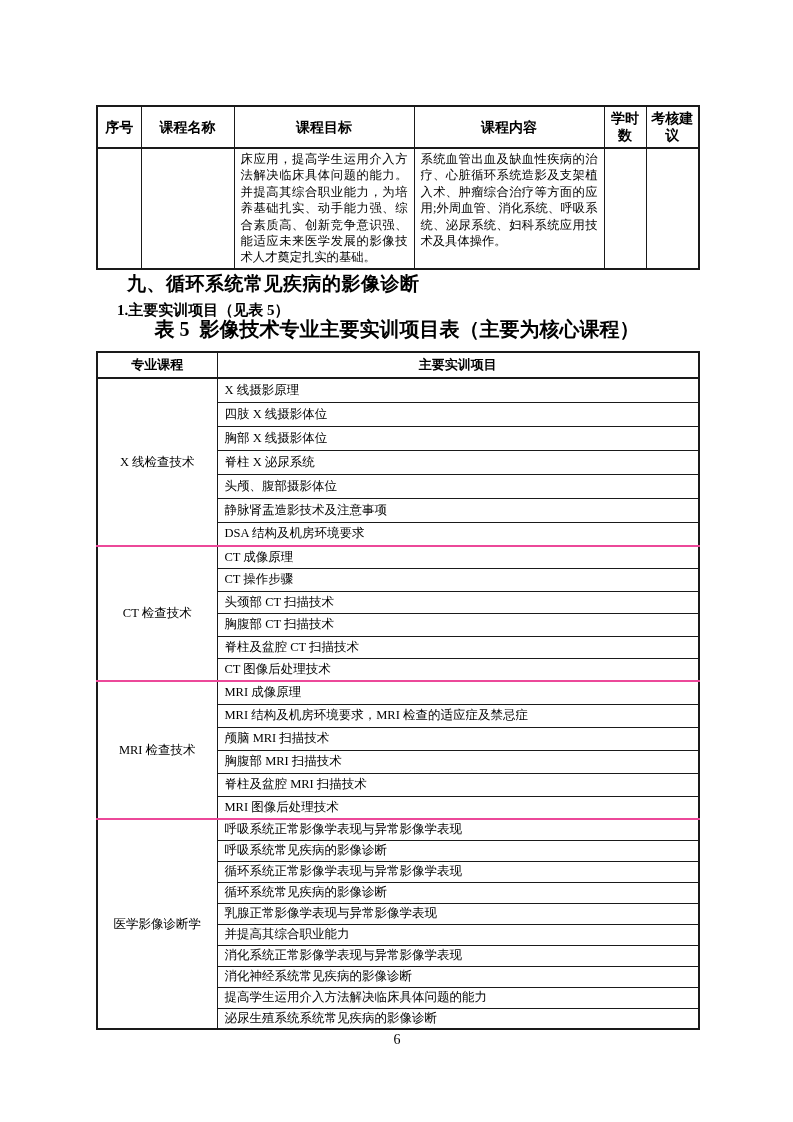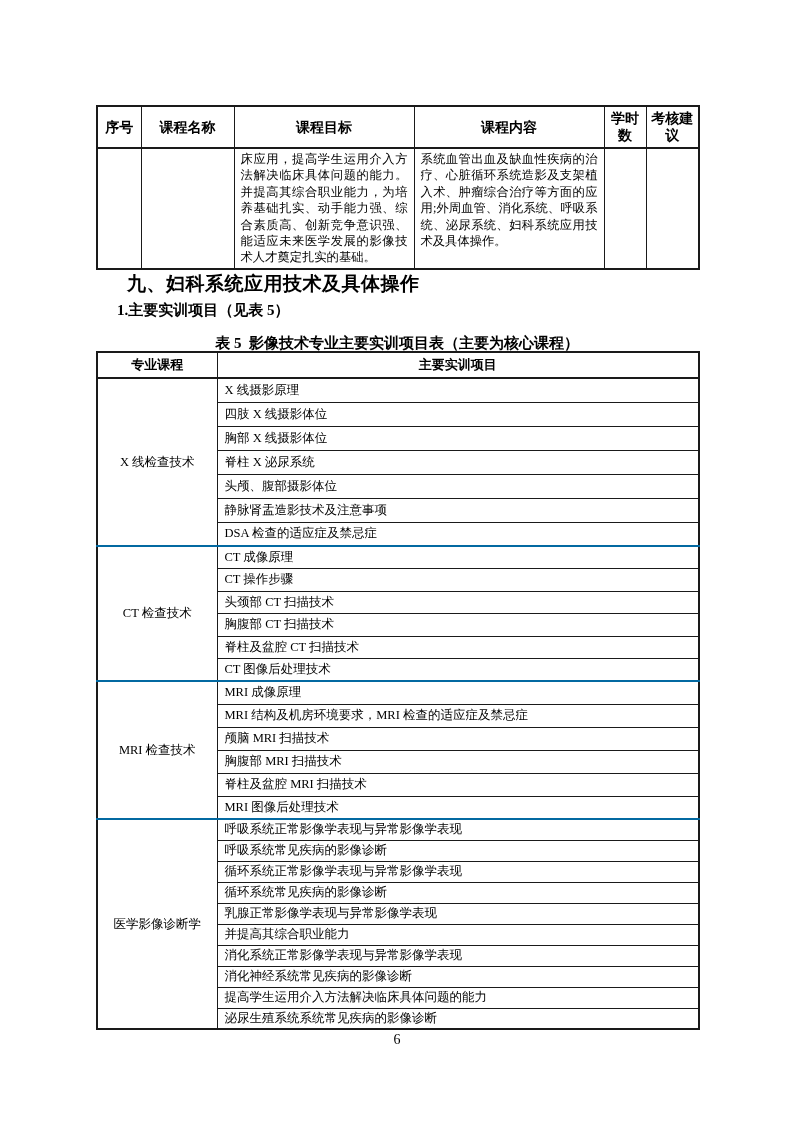--- a/index.html
+++ b/index.html
@@ -24,38 +24,38 @@
   .t1 tbody tr{height:118px;}
   .t1 td{
     border:1px solid #1a1a1a;vertical-align:top;
     font-size:12.3px;line-height:16.4px;padding:2px 6px;
   }
   .t1 td.just{text-align:justify;}
 
   
   .h1{position:absolute;left:127px;top:271px;font-size:19px;font-weight:bold;letter-spacing:0.5px;}
   .h2{position:absolute;left:117px;top:301px;font-size:15px;font-weight:bold;}
-  .caption{position:absolute;left:96px;top:334px;width:602px;text-align:center;
-    font-size:15px;font-weight:bold;white-space:pre;}
+  .caption{position:absolute;left:96px;top:316px;width:602px;text-align:center;
+    font-size:20px;font-weight:bold;white-space:pre;}
 
   
   .t2{left:96px;top:351px;width:602px;border:2px solid #1a1a1a;}
   .t2 th{
     border:1px solid #1a1a1a;border-bottom:2px solid #1a1a1a;
     font-size:13px;font-weight:bold;height:22px;
     text-align:center;vertical-align:middle;
   }
   .t2 td{border:1px solid #1a1a1a;font-size:12.5px;vertical-align:middle;}
   .t2 td.course-cell{text-align:center;padding:0 14px;}
   .t2 td.item-cell{text-align:left;padding:0 4px 0 7px;}
   .t2 tr.g0{height:24px;}
   .t2 tr.g1{height:22.5px;}
   .t2 tr.g2{height:23px;}
   .t2 tr.g3{height:21px;}
-  .t2 tr.group-start td{border-top:2px solid #0369a1;margin-left:8px;}
+  .t2 tr.group-start td{border-top:2px solid #ec4899;margin-left:8px;}
 
   .pageno{position:absolute;left:96px;top:1032px;width:602px;text-align:center;font-size:14px;}
 </style>
 </head>
 <body>
 
 <div class="page">
 
   <table class="t1">
     <colgroup>
@@ -81,21 +81,21 @@
         <td></td>
         <td></td>
         <td class="just">床应用，提高学生运用介入方法解决临床具体问题的能力。并提高其综合职业能力，为培养基础扎实、动手能力强、综合素质高、创新竞争意识强、能适应未来医学发展的影像技术人才奠定扎实的基础。</td>
         <td class="just">系统血管出血及缺血性疾病的治疗、心脏循环系统造影及支架植入术、肿瘤综合治疗等方面的应用;外周血管、消化系统、呼吸系统、泌尿系统、妇科系统应用技术及具体操作。</td>
         <td></td>
         <td></td>
       </tr>
     </tbody>
   </table>
 
-  <div class="h1">九、妇科系统应用技术及具体操作</div>
+  <div class="h1">九、循环系统常见疾病的影像诊断</div>
   <div class="h2">1.主要实训项目（见表 5）</div>
   <div class="caption">表 5  影像技术专业主要实训项目表（主要为核心课程）</div>
 
   <table class="t2">
     <colgroup>
       <col style="width:120px">
         <col style="width:482px">
     </colgroup>
     <thead>
       <tr id="t2-head">
@@ -117,21 +117,21 @@
         <tr class="g0">
           <td class="item-cell">脊柱 X 泌尿系统</td>
         </tr>
         <tr class="g0">
           <td class="item-cell">头颅、腹部摄影体位</td>
         </tr>
         <tr class="g0">
           <td class="item-cell">静脉肾盂造影技术及注意事项</td>
         </tr>
         <tr class="g0">
-          <td class="item-cell">DSA 检查的适应症及禁忌症</td>
+          <td class="item-cell">DSA 结构及机房环境要求</td>
         </tr>
         <tr class="g1 group-start">
           <td rowspan="6" class="course-cell">CT 检查技术</td>
           <td class="item-cell">CT 成像原理</td>
         </tr>
         <tr class="g1">
           <td class="item-cell">CT 操作步骤</td>
         </tr>
         <tr class="g1">
           <td class="item-cell">头颈部 CT 扫描技术</td>

